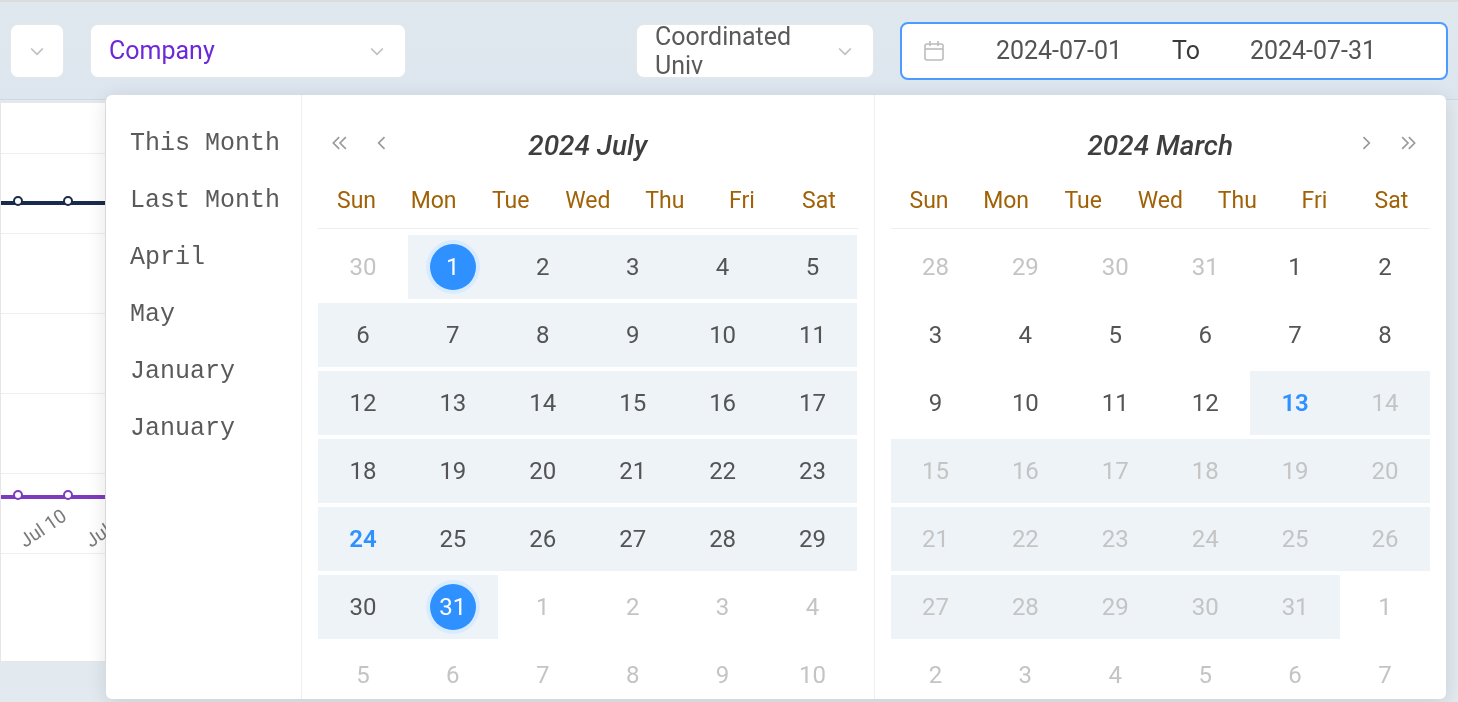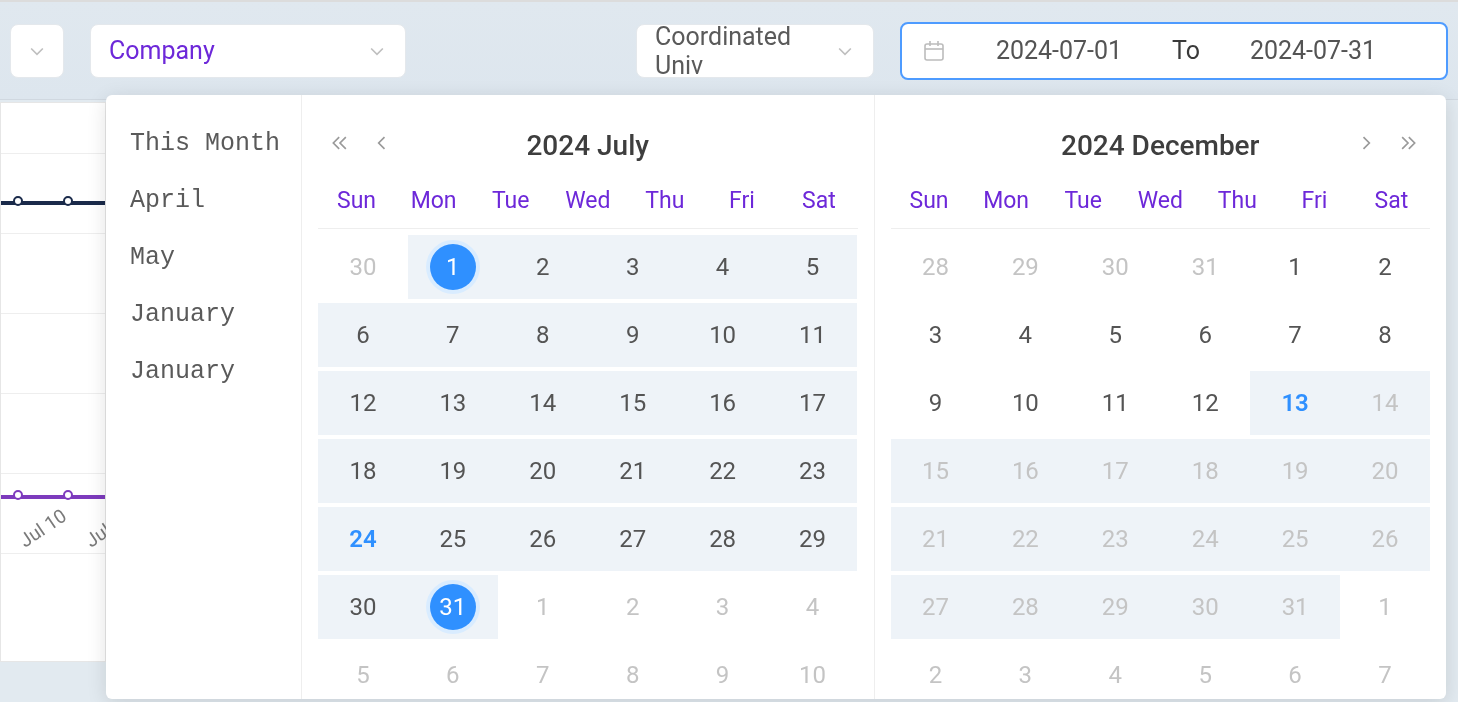--- a/index.html
+++ b/index.html
@@ -137,20 +137,21 @@
     flex: 1;
     padding: 20px 16px 12px 16px;
   }
   .month-panel.left { border-right: 1px solid #eee; }
   .month-header{
     display:flex;
     align-items:center;
     justify-content:center;
     position:relative;
     height: 60px;
+    font-style: italic;
   }
   .month-title{
     font-size: 28px;
     color: #3e3e3e;
     font-weight: 500;
   }
   .nav-btn{
     position:absolute;
     top: 14px;
     width: 28px; height: 28px;
@@ -163,21 +164,21 @@
   .nav-prev-year{ left: 8px; }
   .nav-prev-month{ left: 50px; }
   .nav-next-month{ right: 50px; }
   .nav-next-year{ right: 8px; }
 
   .weekdays{
     display:grid;
     grid-template-columns: repeat(7, 1fr);
     text-align:center;
     font-size: 23px;
-    color:#6d28d9;
+    color:#a16207;
     padding: 12px 0 14px 0;
     border-bottom: 1px solid #eee;
   }
   .days{
     display:grid;
     grid-template-columns: repeat(6, 1fr);
     grid-auto-rows: 68px;
     margin-top: 4px;
   }
   .day{
@@ -258,20 +259,21 @@
     <div class="dot" style="left:12px"></div>
     <div class="dot" style="left:62px"></div>
   </div>
   <div class="xlabel" style="left:14px; top:430px">Jul 10</div>
   <div class="xlabel" style="left:80px; top:430px">Jul</div>
 </div>
 
 <div class="popup">
   <div class="shortcuts" id="shortcuts">
       <div class="item">This Month</div>
+      <div class="item">Last Month</div>
       <div class="item">April</div>
       <div class="item">May</div>
       <div class="item">January</div>
       <div class="item">January</div>
     </div>
   <div class="cal-pane">
     <div class="month-panel left">
       <div class="month-header">
         <div class="nav-btn nav-prev-year">
           <svg viewBox="0 0 24 24">
@@ -339,21 +341,21 @@
           <div class="day other-month">5</div>
           <div class="day other-month">6</div>
           <div class="day other-month">7</div>
           <div class="day other-month">8</div>
           <div class="day other-month">9</div>
           <div class="day other-month">10</div>
         </div>
     </div>
     <div class="month-panel">
       <div class="month-header">
-        <div class="month-title">2024 December</div>
+        <div class="month-title">2024 March</div>
         <div class="nav-btn nav-next-month">
           <svg viewBox="0 0 24 24">
               <path d="M9 5l7 7-7 7"></path>
             </svg>
         </div>
         <div class="nav-btn nav-next-year">
           <svg viewBox="0 0 24 24">
               <path d="M5 5l7 7-7 7"></path>
               <path d="M13 5l7 7-7 7"></path>
             </svg>

